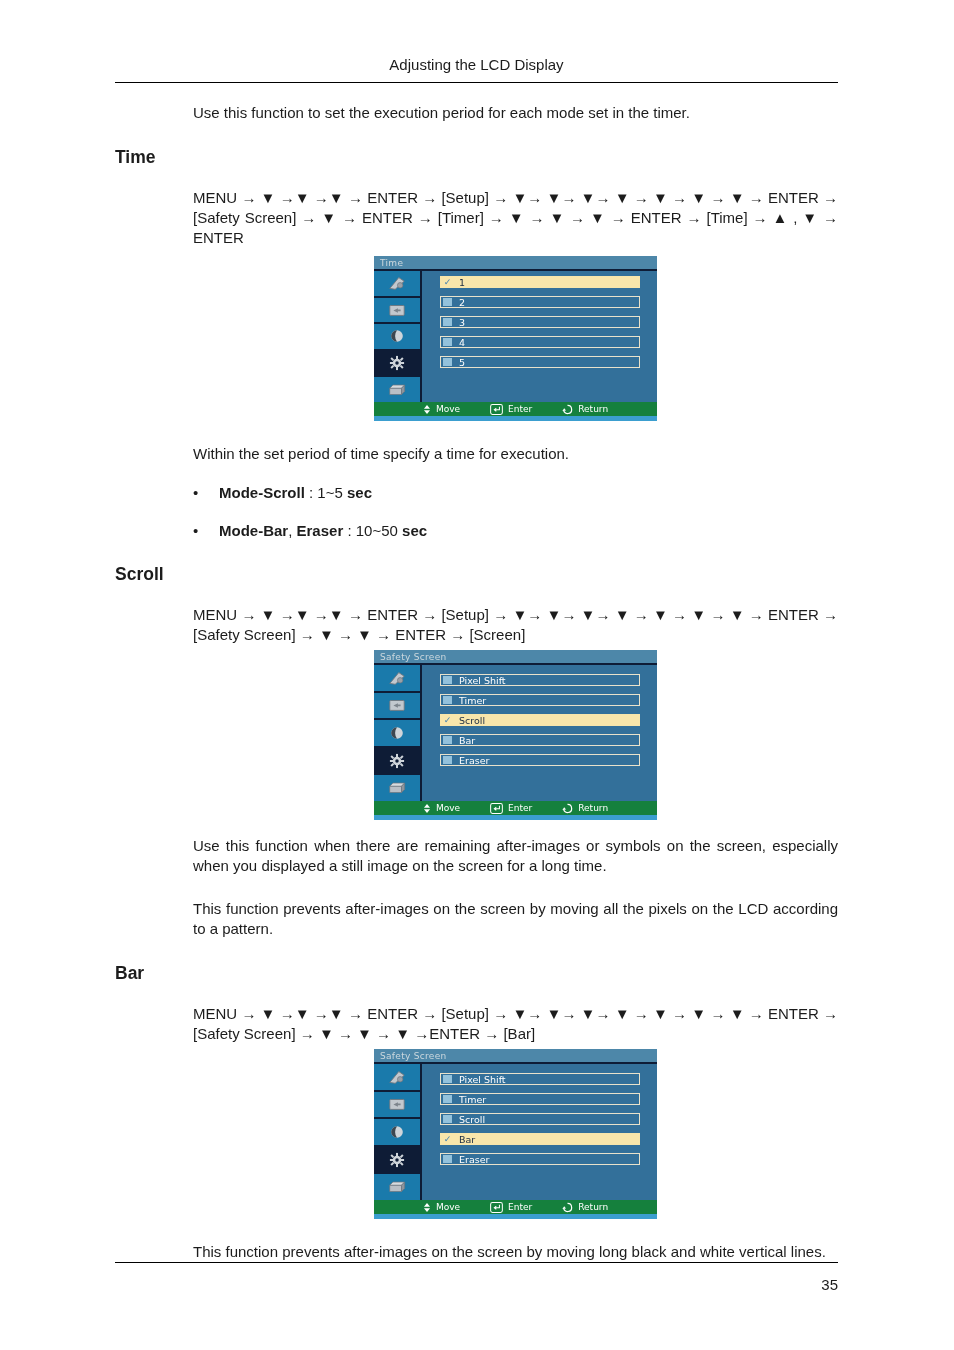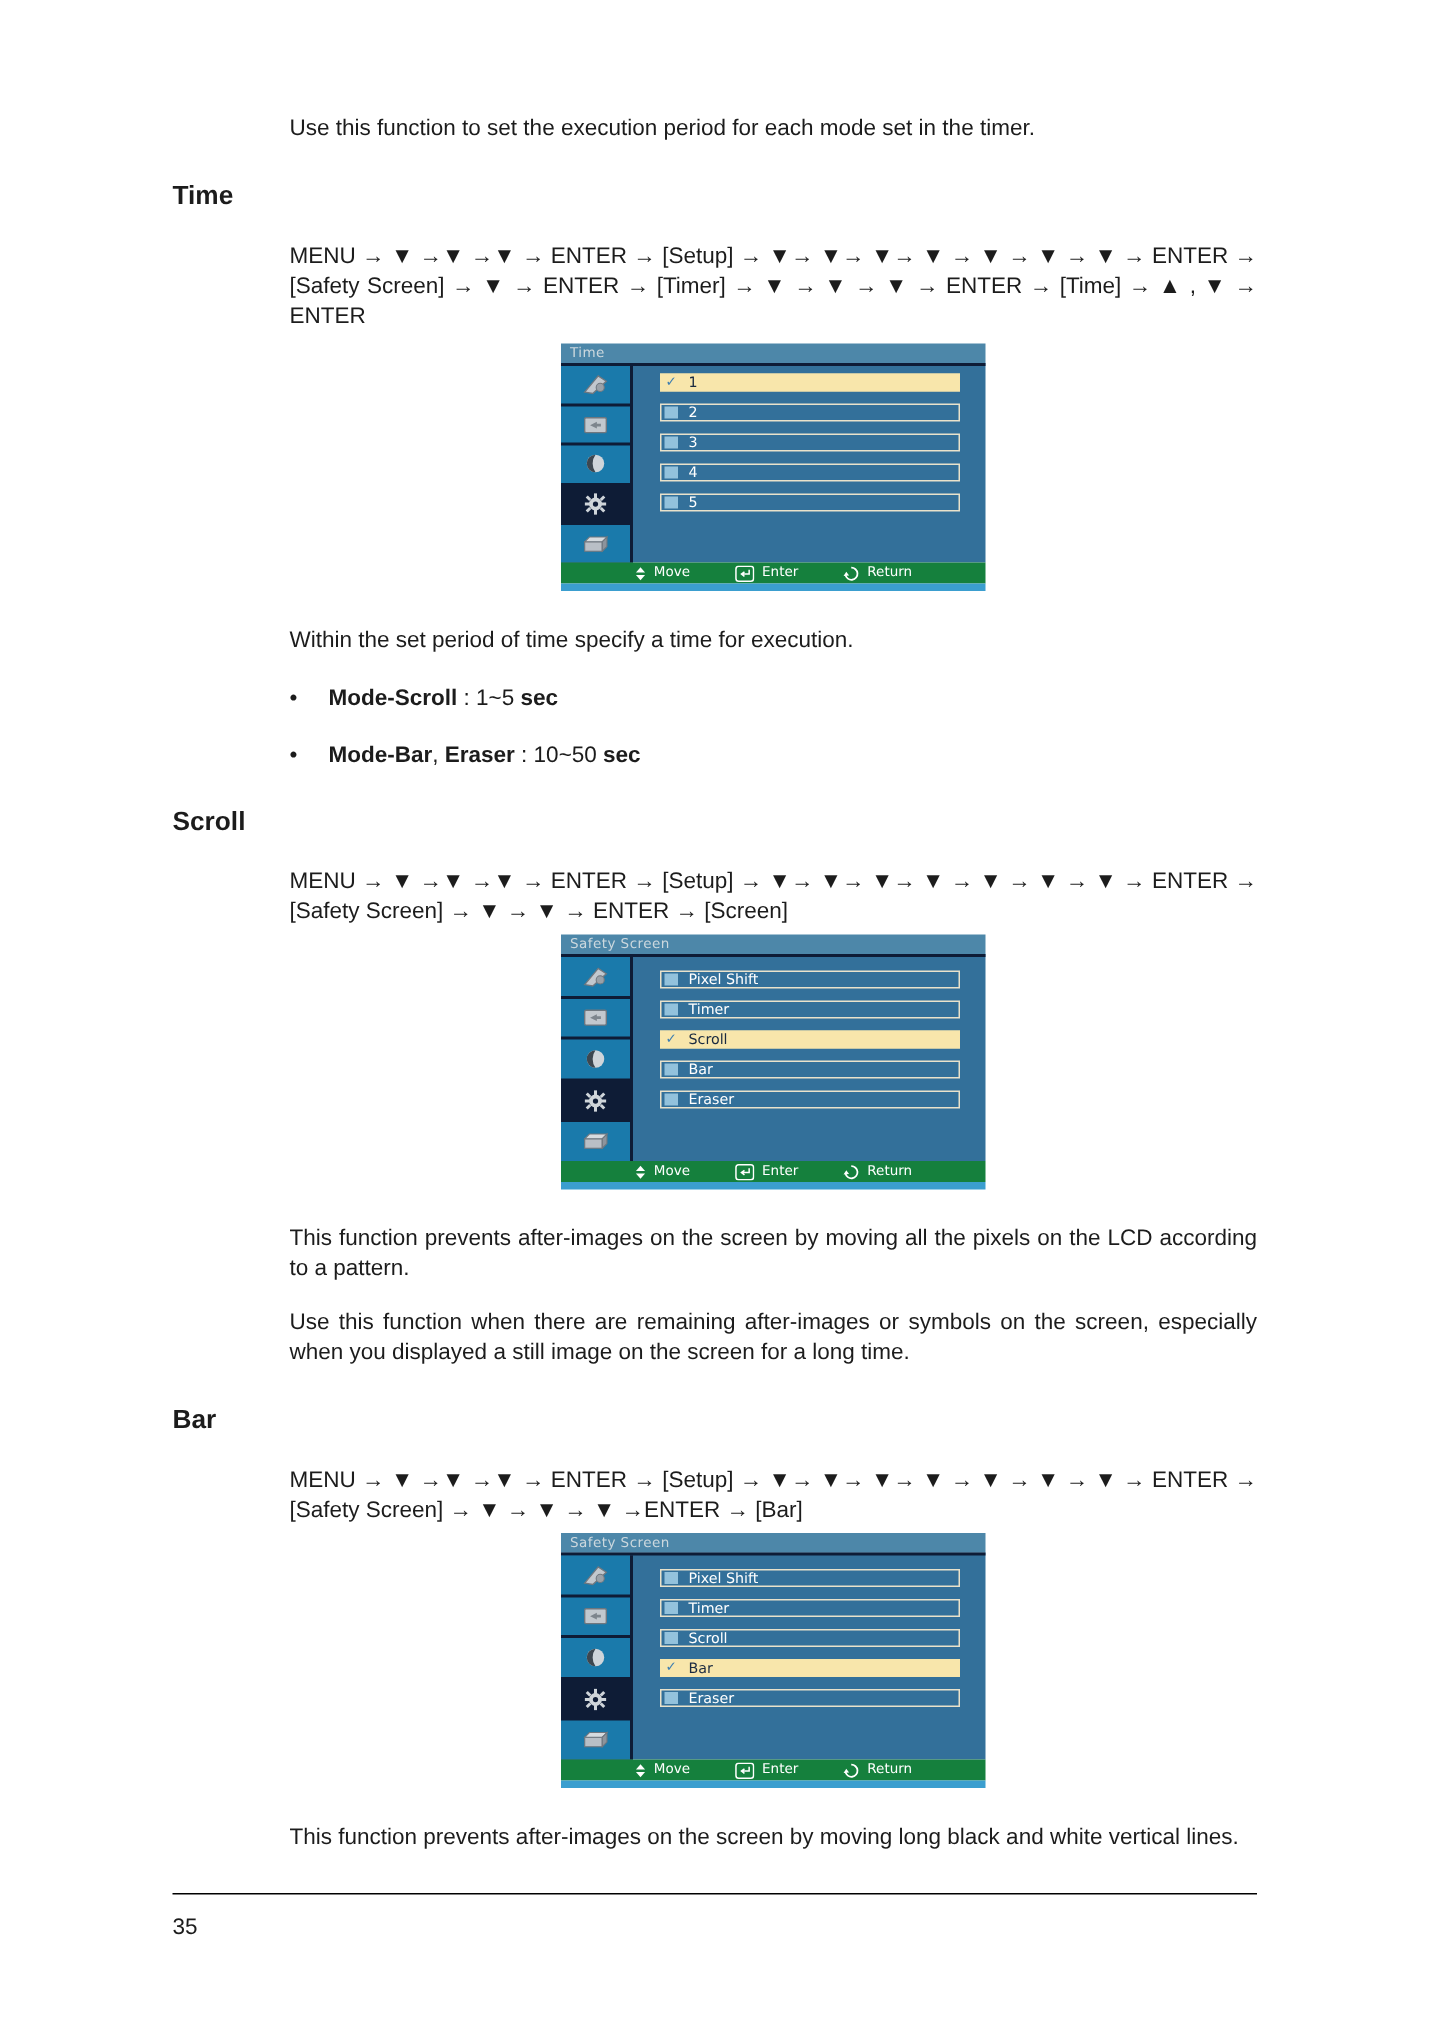--- a/index.html
+++ b/index.html
@@ -17,21 +17,21 @@
   .intro { margin-top:20px; }
   .bodyp { margin-top:23px; }
   .p2 { margin-top:16px; }
   .seq { margin-top:20px; }
   .seq b { font-weight:normal; }
   .bullet { margin:20px 0 0 78px; display:flex; font-size:15px; line-height:18px; }
   .bullet .dot { width:26px; }
   .bullet b { font-weight:bold; }
   .osd-wrap { margin-top:8px; display:flex; justify-content:center; }
   .doc-footer { position:absolute; left:115px; right:116px; top:1262px; border-top:1.5px solid #000; }
-  .doc-footer div { text-align:left; font-size:15px; padding-top:13px; }
+  .doc-footer div { text-align:right; font-size:15px; padding-top:13px; }
 
   
   .osd { width:283px; display:flex; flex-direction:column; font-family:"DejaVu Sans", sans-serif; }
   .osd.h165 { height:165px; } .osd.h170 { height:170px;border-radius:17px; }
   .osd-title { height:13px; background:#4d87a9; color:#ccd8de; font-size:9px;
                display:flex; align-items:center; padding-left:6px; letter-spacing:.3px; }
   .osd-main { flex:1; display:flex; background:#33709a; border-top:2px solid #0e1c36; }
   .osd-sidebar { width:48px; background:#0e1c36; display:flex; flex-direction:column; gap:2px; border-right:2px solid #0e1c36; }
   .osd-tile { flex:1; background:#1a7aab; display:flex; align-items:center; justify-content:center; }
   .osd-tile.sel { background:#0e1c36; }
@@ -49,20 +49,23 @@
   .osd-ctrl { display:inline-flex; align-items:center; gap:5px; }
   .osd-cicon svg { display:block; }
   .osd-strip { height:5px; background:#3b9ecf; }
 </style>
 </head>
 <body>
 
 <div class="page">
 
   <div class="content">
+    <div class="doc-header">
+      <div class="doc-header-title">Adjusting the LCD Display</div>
+    </div>
 
     <p class="indent intro">Use this function to set the execution period for each mode set in the timer.</p>
 
     <h2 class="sec-h">Time</h2>
     <p class="indent seq">MENU → ▼ →▼ →▼ → ENTER → <b>[Setup]</b> → ▼→ ▼→ ▼→ ▼ → ▼ → ▼ → ▼ → ENTER → <b>[Safety Screen]</b> → ▼ → ENTER → <b>[Timer]</b> → ▼ → ▼ → ▼ → ENTER → <b>[Time]</b> → ▲ , ▼ → ENTER</p>
     <div class="indent osd-wrap">
       <div class="osd osd-time h165">
           <div class="osd-title">
             <span>Time</span>
           </div>
@@ -300,22 +303,22 @@
                   <path d="M6 1.6 A4.4 4.4 0 1 1 1.8 6.8" fill="none" stroke="#fff" stroke-width="1.3"></path>
                   <path d="M0.4 7.6 L2.4 4.6 L4.4 7.2 Z" fill="#fff"></path>
                 </svg>
               </span>
               <span>Return</span>
             </span>
           </div>
           <div class="osd-strip"></div>
         </div>
     </div>
+    <p class="indent p2">Use this function when there are remaining after-images or symbols on the screen, especially when you displayed a still image on the screen for a long time.</p>
     <p class="indent bodyp">This function prevents after-images on the screen by moving all the pixels on the LCD according to a pattern.</p>
-    <p class="indent p2">Use this function when there are remaining after-images or symbols on the screen, especially when you displayed a still image on the screen for a long time.</p>
 
     <h2 class="sec-h">Bar</h2>
     <p class="indent seq">MENU → ▼ →▼ →▼ → ENTER → <b>[Setup]</b> → ▼→ ▼→ ▼→ ▼ → ▼ → ▼ → ▼ → ENTER → <b>[Safety Screen]</b> → ▼ → ▼ → ▼ →ENTER → <b>[Bar]</b></p>
     <div class="indent osd-wrap" style="margin-top:5px;">
       <div class="osd h170">
           <div class="osd-title">
             <span>Safety Screen</span>
           </div>
           <div class="osd-main">
             <div class="osd-sidebar">

